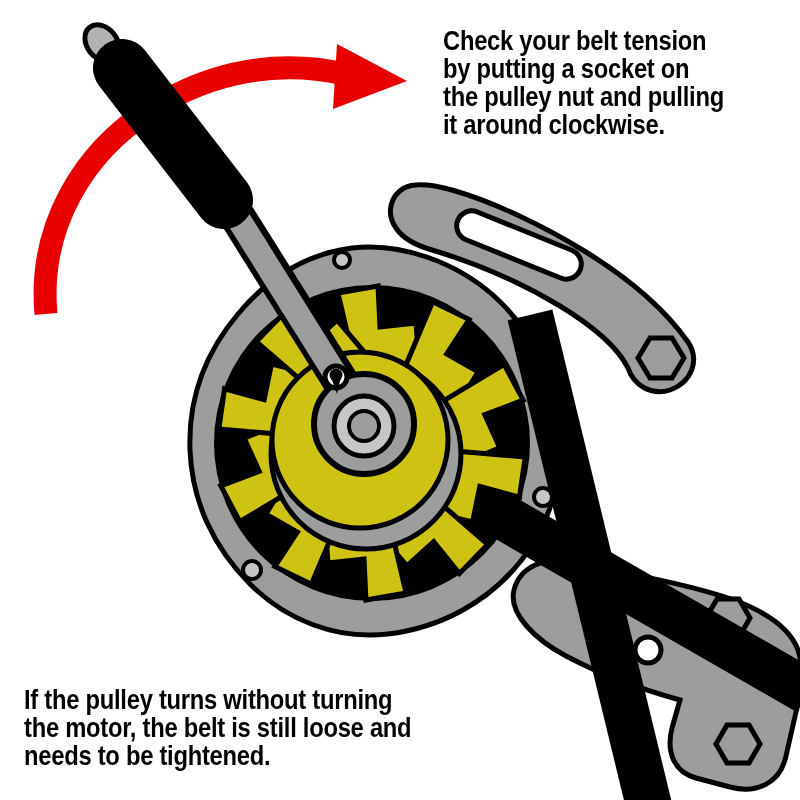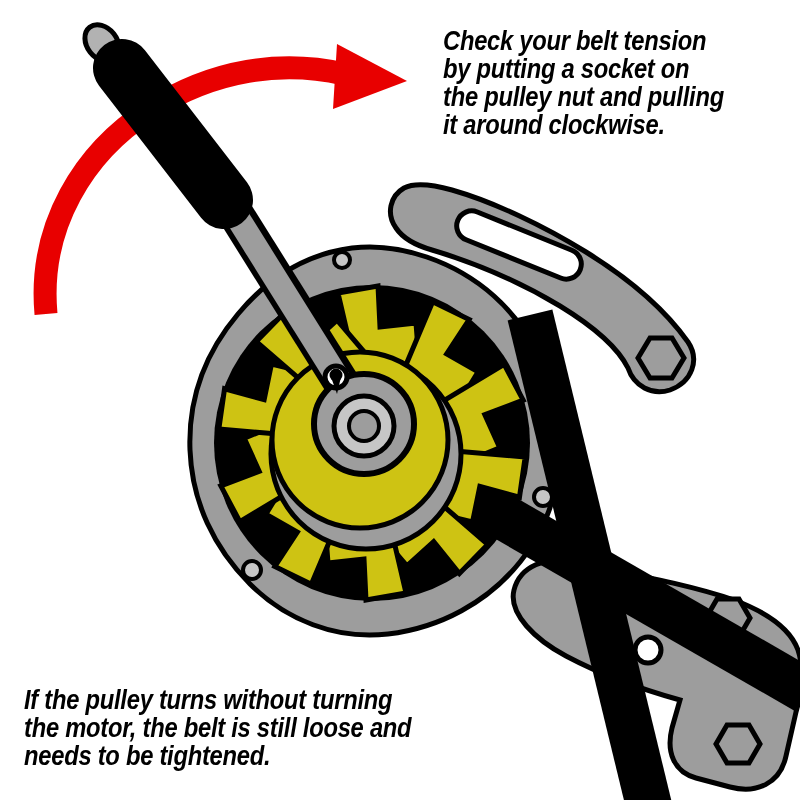--- a/index.html
+++ b/index.html
@@ -3,21 +3,21 @@
 <meta charset="utf-8">
 <style>
   :root{
     --paper-white:#ffffff; --ink-black:#000000; --arrow-red:#e80000;
     --fan-yellow:#cec313; --metal-gray:#9d9d9d; --metal-gray-light:#c6c6c6;
     --handle-cap-gray:#b2b2b2; --hole-white:#ffffff;
   }
   *{margin:0;padding:0;box-sizing:border-box;}
   body{width:800px;height:800px;background:var(--paper-white);
        font-family:"Liberation Sans",sans-serif;overflow:hidden;}
-  .stage{position:relative;width:692px;height:800px;background:var(--paper-white);font-style:italic;}
+  .stage{position:relative;width:692px;height:800px;background:var(--paper-white);}
   .stage svg{position:absolute;left:0;top:0;}
   .caption{position:absolute;font-weight:700;color:var(--ink-black);
            font-size:27px;line-height:28px;letter-spacing:-0.3px;
            transform:scaleX(0.88);transform-origin:0 0;white-space:nowrap;}
   .caption.top-right{left:443px;top:27px;}
   .caption.bottom-left{left:24px;top:686px;}
 </style>
 </head>
 <body>
 

